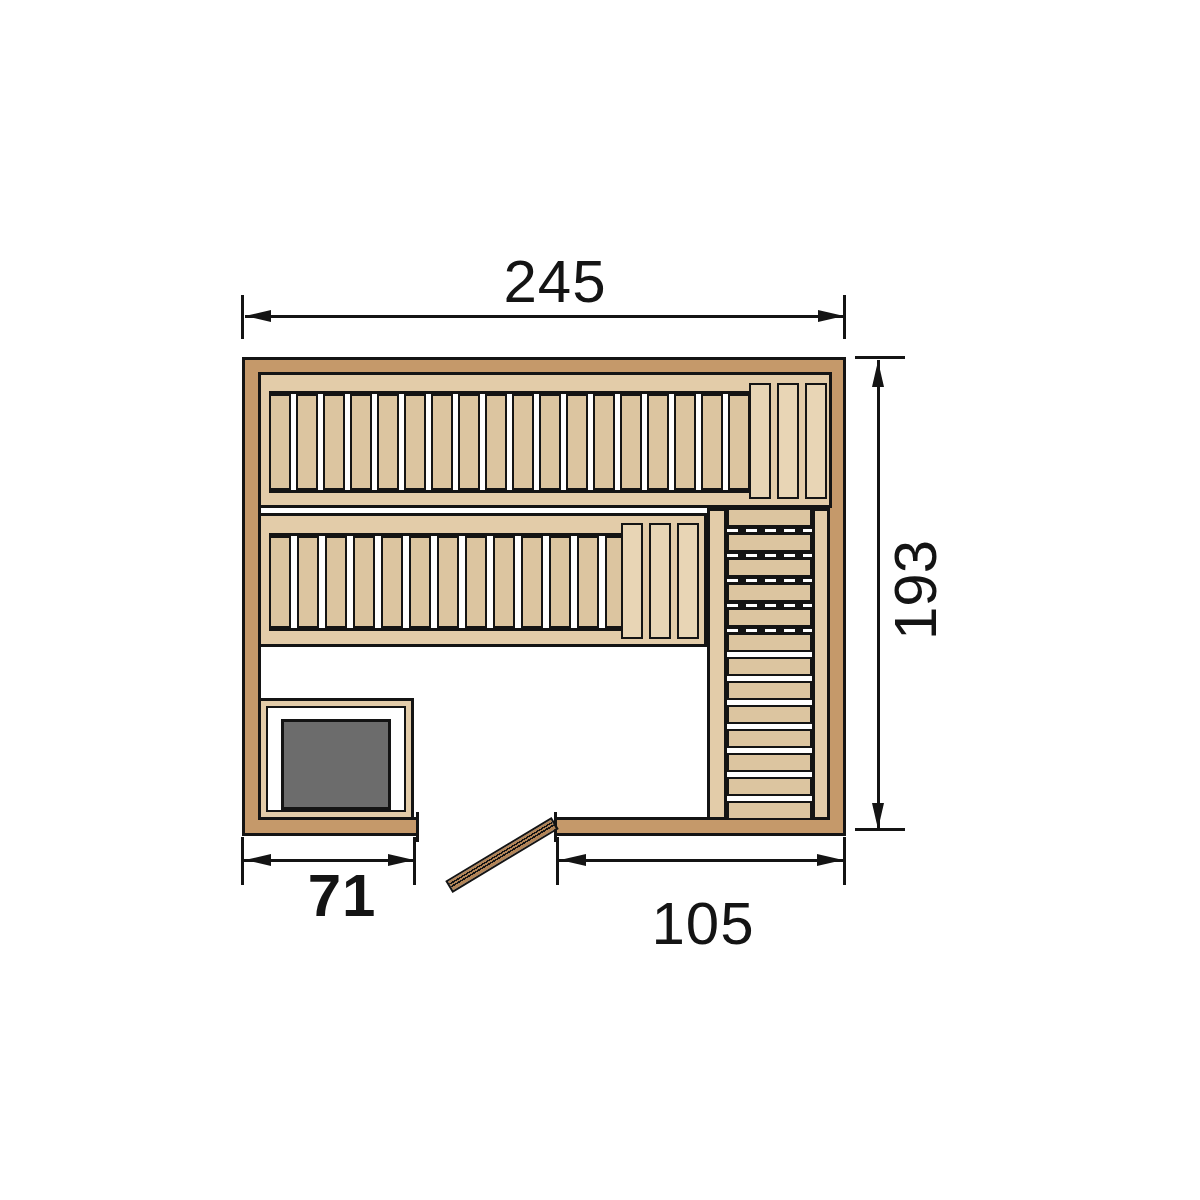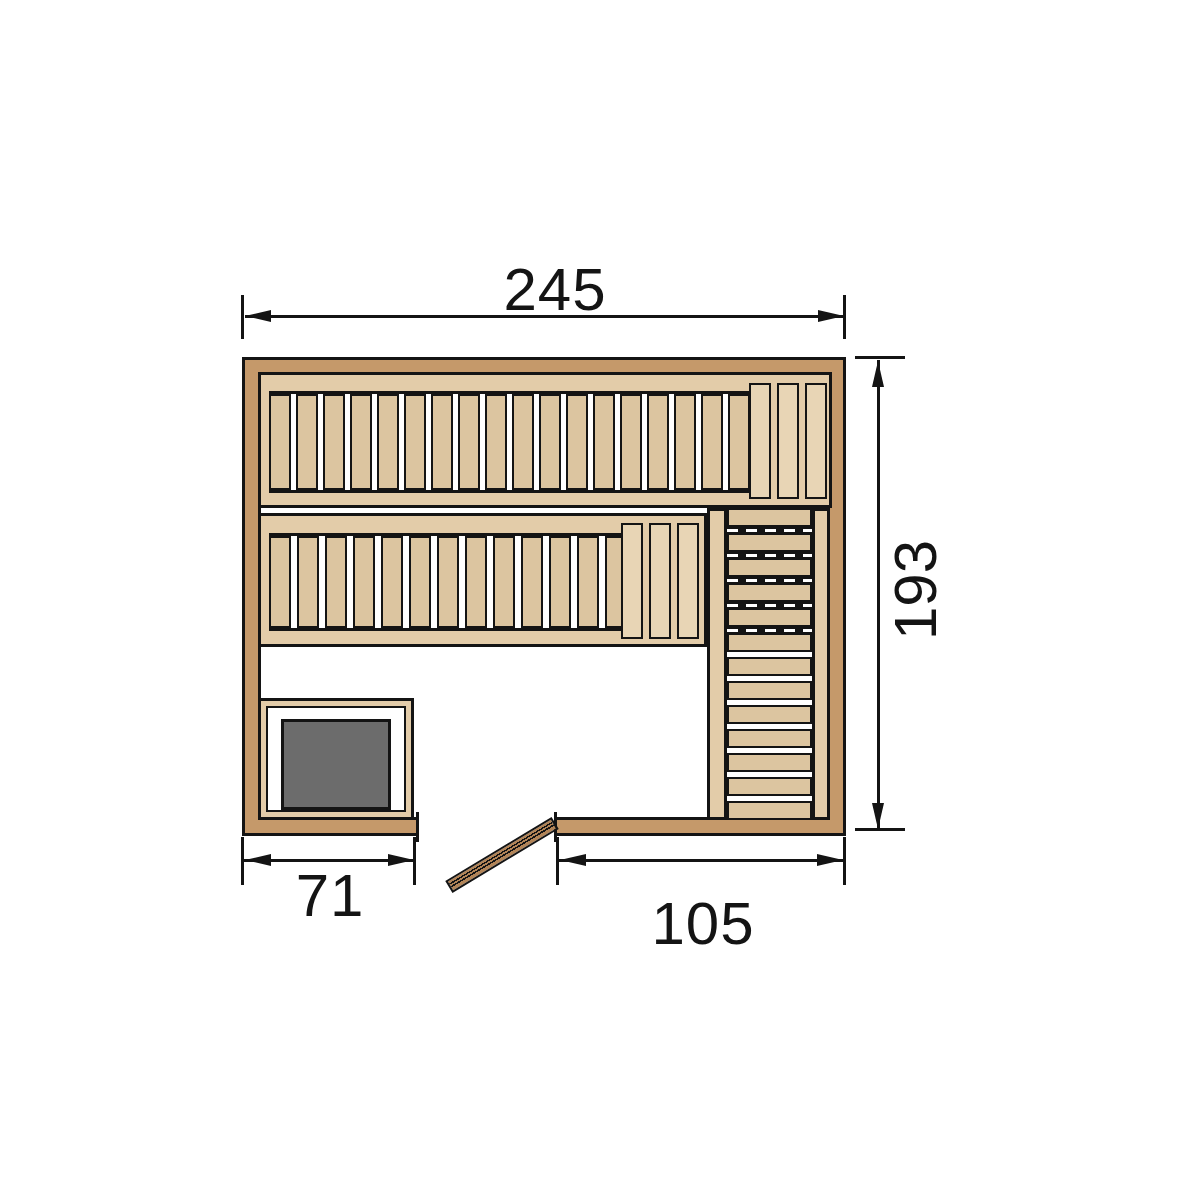--- a/index.html
+++ b/index.html
@@ -214,34 +214,34 @@
 </div>
 
 <div class="abs door-gap"></div>
 <div class="abs door-leaf"></div>
 
 <div class="abs tick-v" style="left:241px;top:295px;height:44px;"></div>
 <div class="abs tick-v" style="left:843px;top:295px;height:44px;"></div>
 <div class="abs dim-line" style="left:245px;top:315px;width:599px;height:2.5px;"></div>
 <div class="abs arr arr-left" style="left:245px;top:310px;"></div>
 <div class="abs arr arr-right" style="left:818px;top:310px;"></div>
-<div class="dim-label" style="left:455px;top:252px;width:200px;margin-top:8px;">245</div>
+<div class="dim-label" style="left:455px;top:252px;width:200px;">245</div>
 
 <div class="abs tick-h" style="left:855px;top:356px;width:50px;"></div>
 <div class="abs tick-h" style="left:855px;top:828px;width:50px;"></div>
 <div class="abs dim-line" style="left:877px;top:360px;width:2.5px;height:470px;"></div>
 <div class="abs arr arr-up" style="left:872px;top:361px;"></div>
 <div class="abs arr arr-down" style="left:872px;top:803px;"></div>
 <div class="dim-label-rot" style="left:916px;top:590px;">193</div>
 
 <div class="abs tick-v" style="left:241px;top:837px;height:48px;"></div>
 <div class="abs tick-v" style="left:413px;top:837px;height:48px;"></div>
 <div class="abs dim-line" style="left:244px;top:859px;width:171px;height:2.5px;"></div>
 <div class="abs arr arr-left" style="left:245px;top:854px;"></div>
 <div class="abs arr arr-right" style="left:388px;top:854px;"></div>
-<div class="dim-label" style="left:240px;top:866px;width:180px;">71</div>
+<div class="dim-label" style="left:252px;top:866px;width:180px;font-weight:bold;">71</div>
 
 <div class="abs tick-v" style="left:556px;top:837px;height:48px;"></div>
 <div class="abs tick-v" style="left:843px;top:837px;height:48px;"></div>
 <div class="abs dim-line" style="left:559px;top:859px;width:285px;height:2.5px;"></div>
 <div class="abs arr arr-left" style="left:560px;top:854px;"></div>
 <div class="abs arr arr-right" style="left:817px;top:854px;"></div>
 <div class="dim-label" style="left:593px;top:866px;width:220px;margin-top:28px;">105</div>
 
 </body></html>

